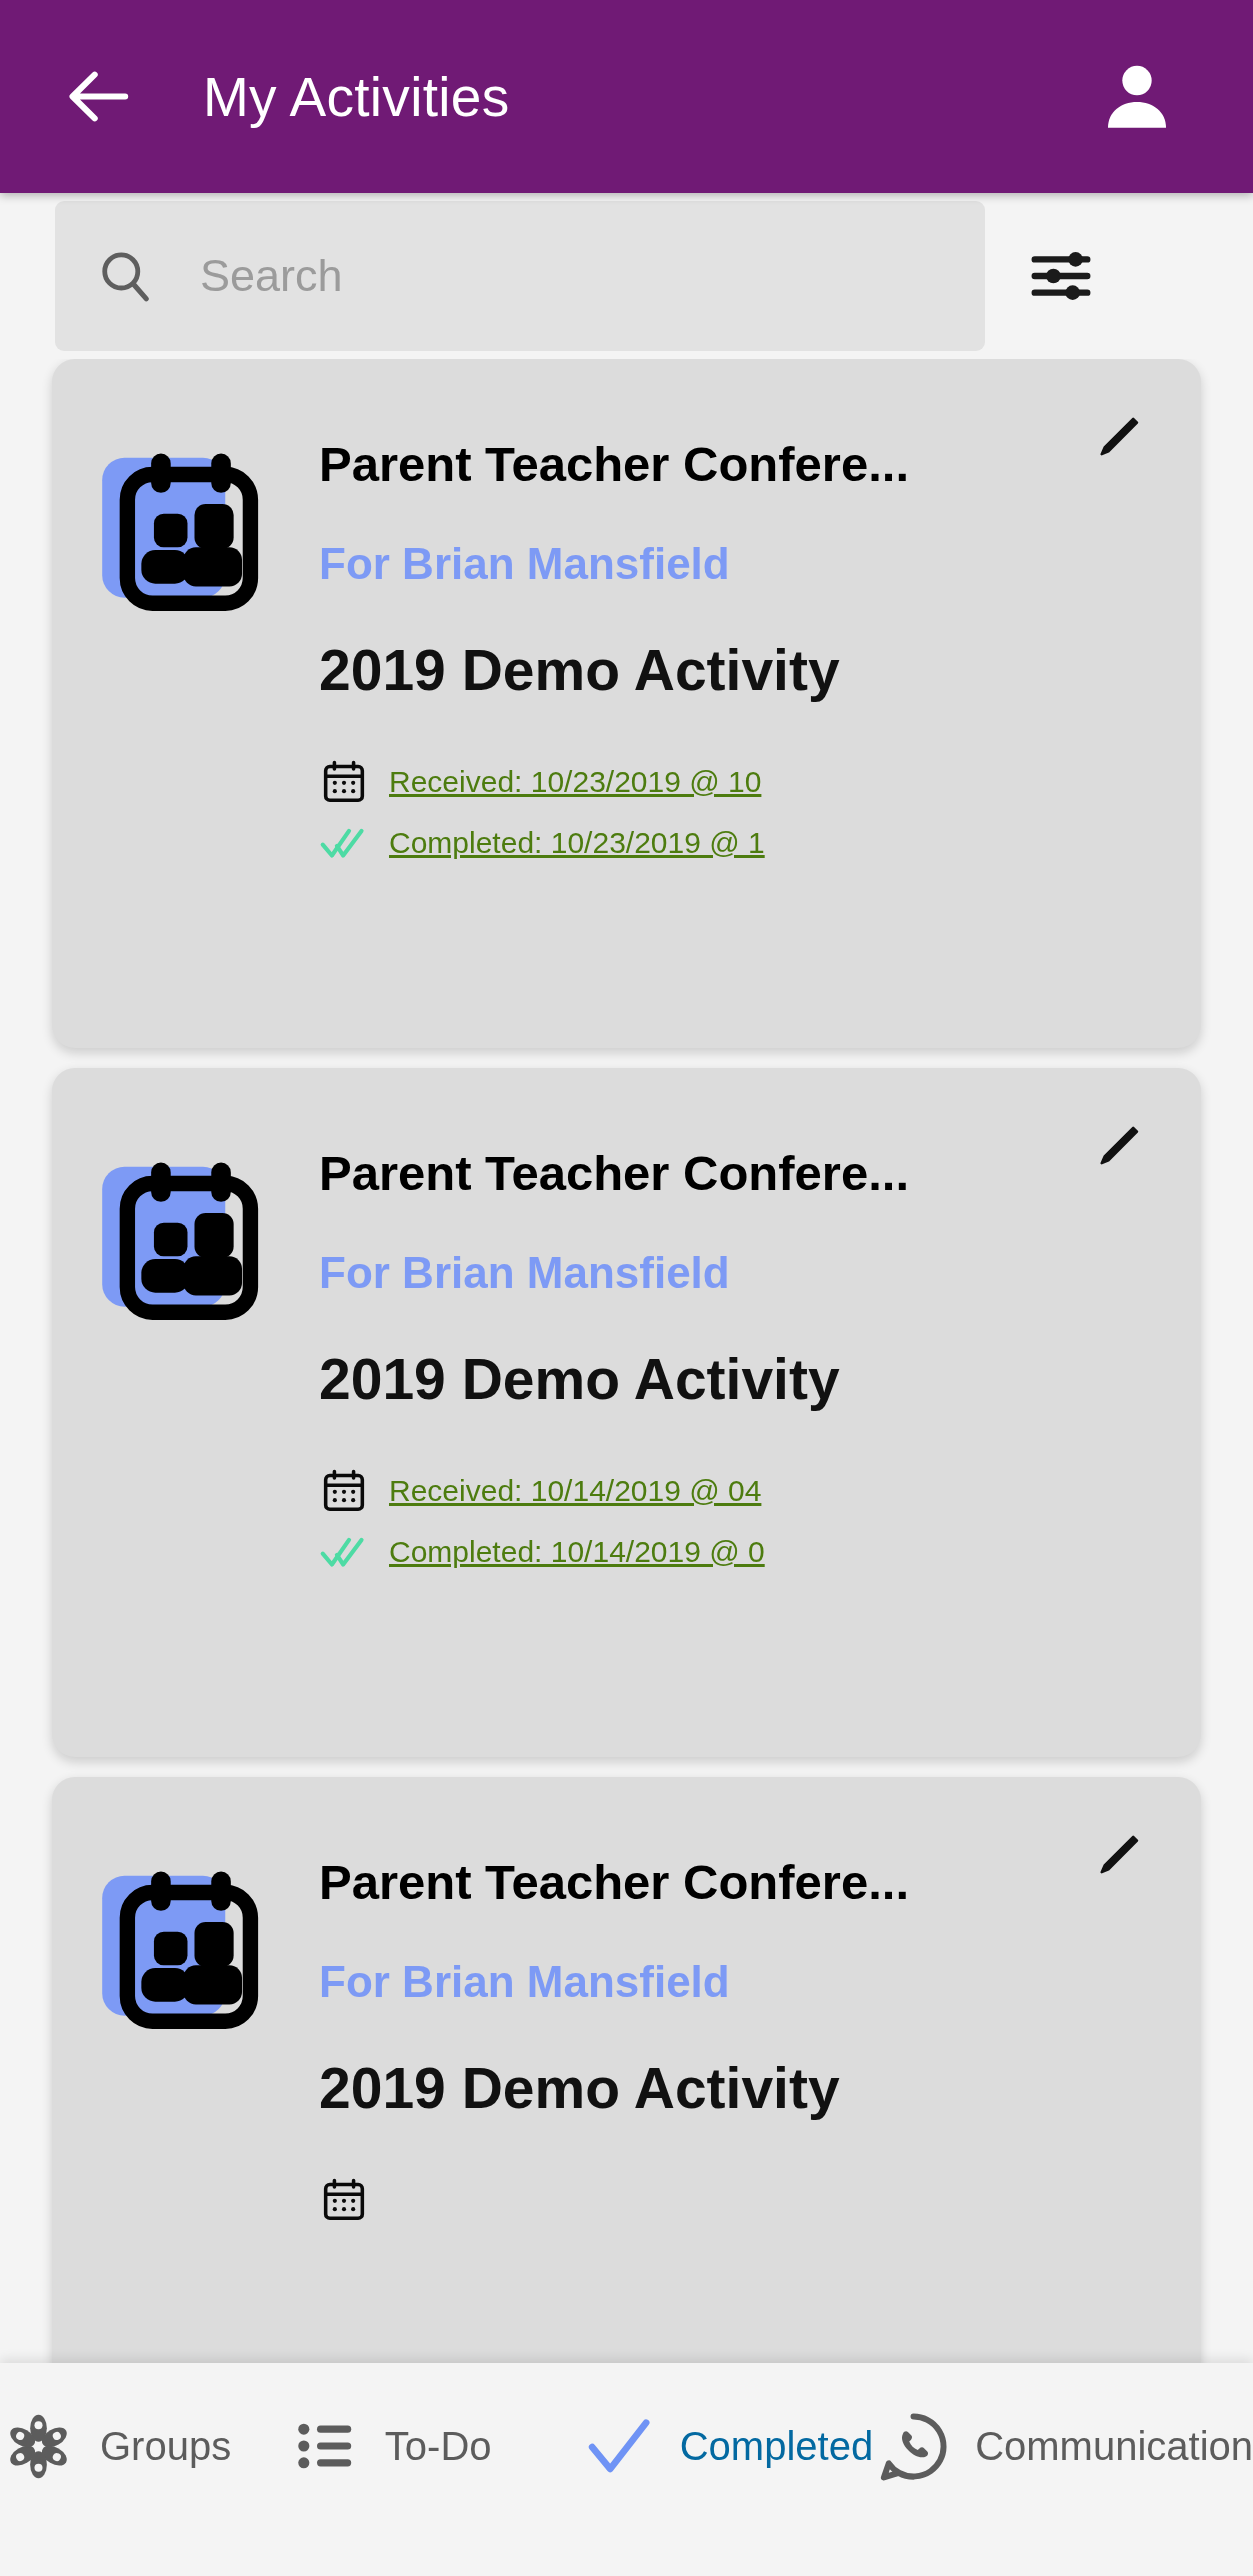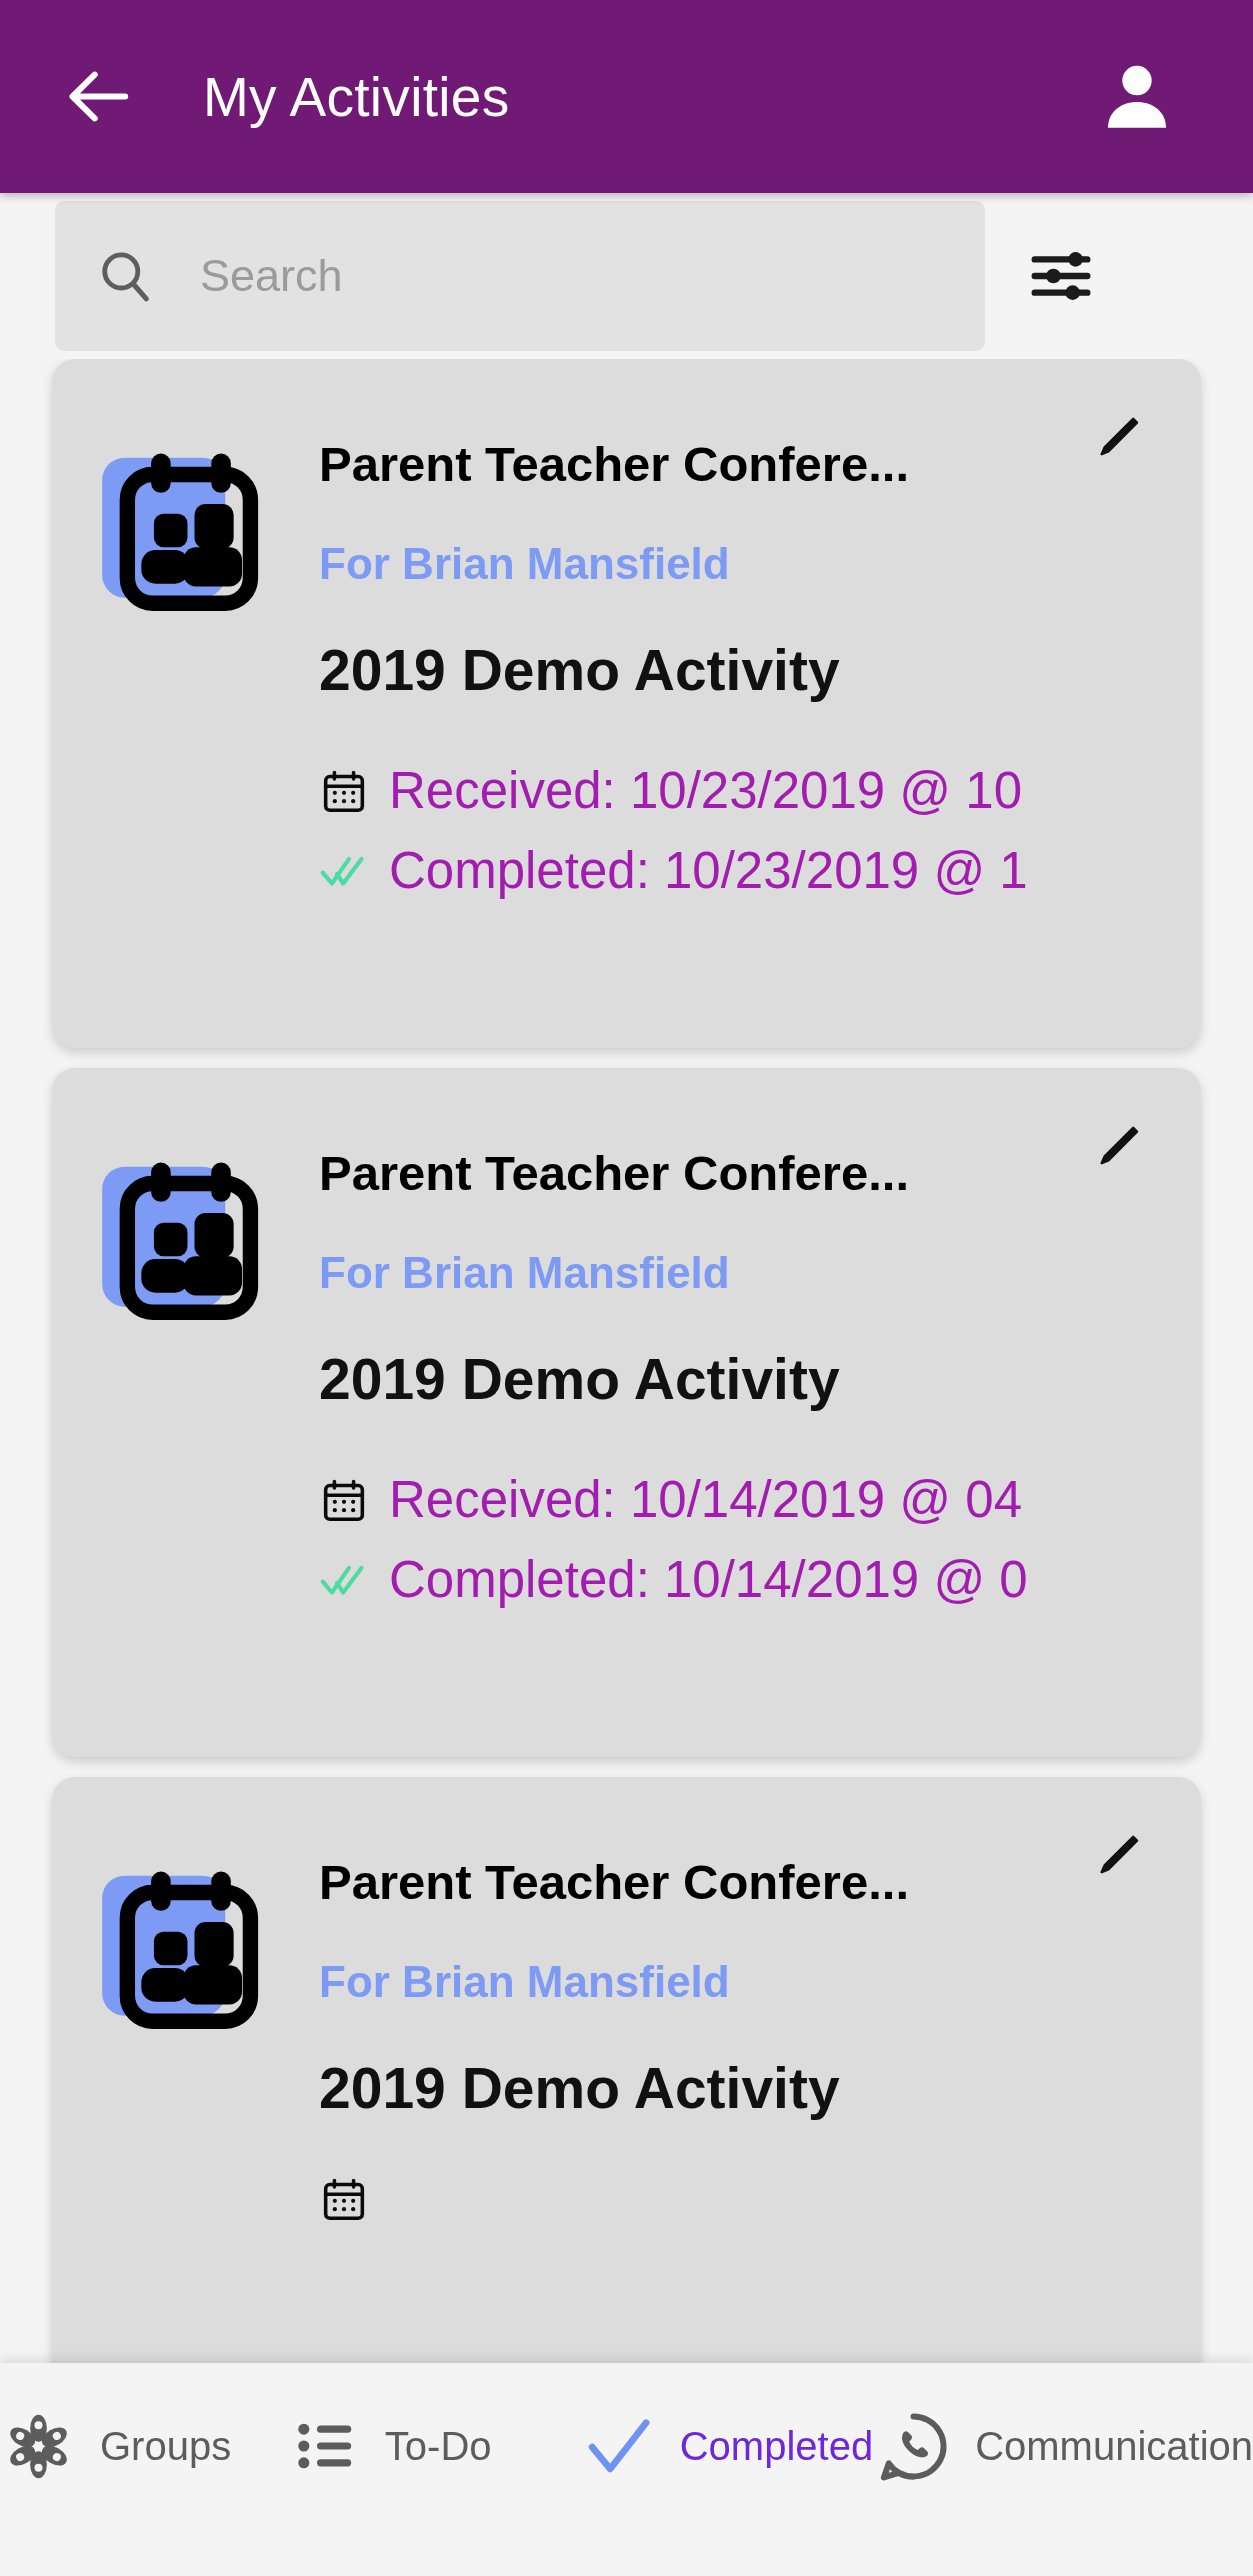--- a/index.html
+++ b/index.html
@@ -65,21 +65,21 @@
     font-size:44px; font-weight:700; color:#7d9af5;
     white-space:nowrap; margin-top:47px;
   }
   .card-activity {
     font-size:57px; font-weight:700; color:#111;
     white-space:nowrap; margin-top:48px;
   }
   .meta-block { margin-top:54px; }
   .meta-row {
     display:flex; align-items:center; white-space:nowrap;
-    font-size:51px; color:#a21caf; line-height:1.35; margin-bottom:10.7px;
+    font-size:30px; color:#4d7c0f; line-height:1.35; margin-bottom:10.7px;text-decoration:underline;
   }
   .meta-icon { flex:0 0 auto; width:70px; display:flex; align-items:center; justify-content:flex-start; }
   .meta-text { white-space:nowrap; }
   .edit-btn {
     position:absolute; top:36px; right:41px;
     width:82px; height:82px; display:flex; align-items:center; justify-content:center;
     cursor:pointer;
   }
 
   
@@ -88,21 +88,21 @@
     display:flex; align-items:flex-start;
     box-shadow:0 -3.6px 10.7px rgba(0,0,0,0.10);
     position:relative; z-index:6; padding-top:39px;
   }
   .navitem {
     flex:1; display:flex; flex-direction:row; align-items:center;
     cursor:pointer; gap:23px;
   }
   .navicon { height:88px; display:flex; align-items:center; justify-content:center; }
   .navlabel { font-size:40px; color:#5c5c5c; font-weight:400; white-space:nowrap; }
-  .navitem.active .navlabel { color:#6d28d9; }
+  .navitem.active .navlabel { color:#0369a1; }
 </style>
 </head>
 <body>
 
 <div class="phone">
 
   <div class="appbar">
     <div class="back-btn">
       <svg width="77" height="77" viewBox="0 0 24 24">
         <path d="M20 12H4.5M10.5 5.2 3.6 12l6.9 6.8" fill="none" stroke="#ffffff" stroke-width="1.9" stroke-linecap="round" stroke-linejoin="round"></path>

